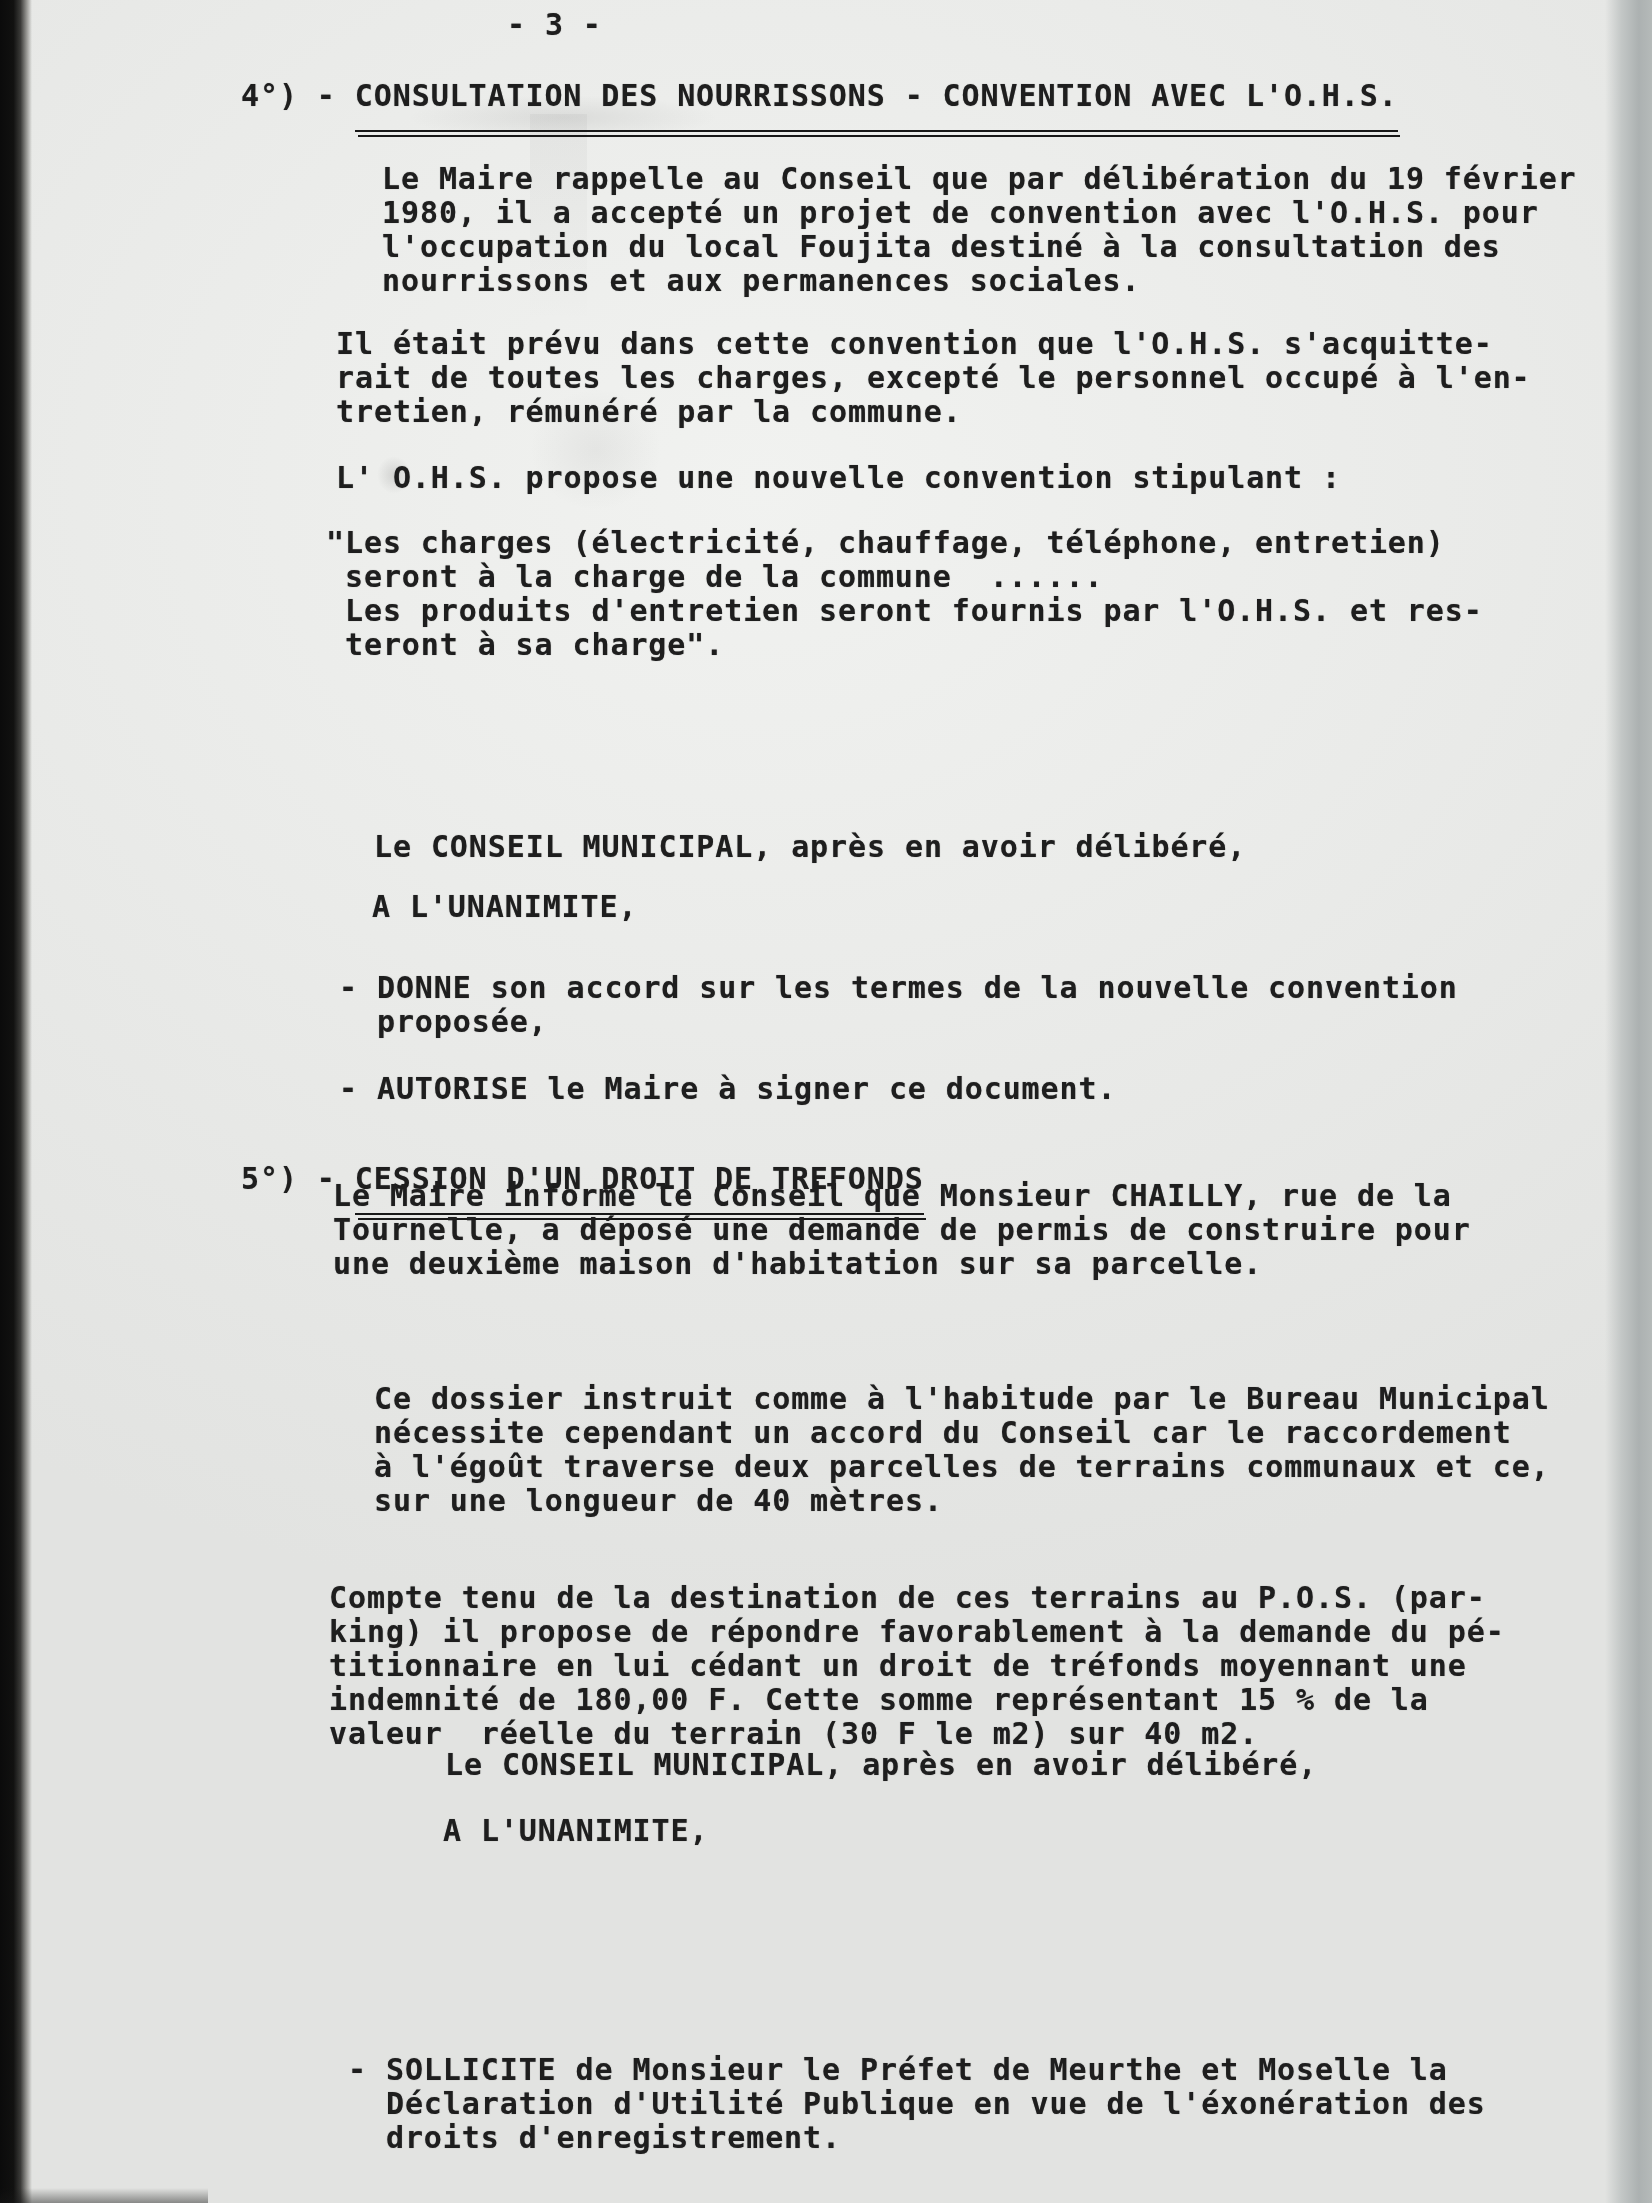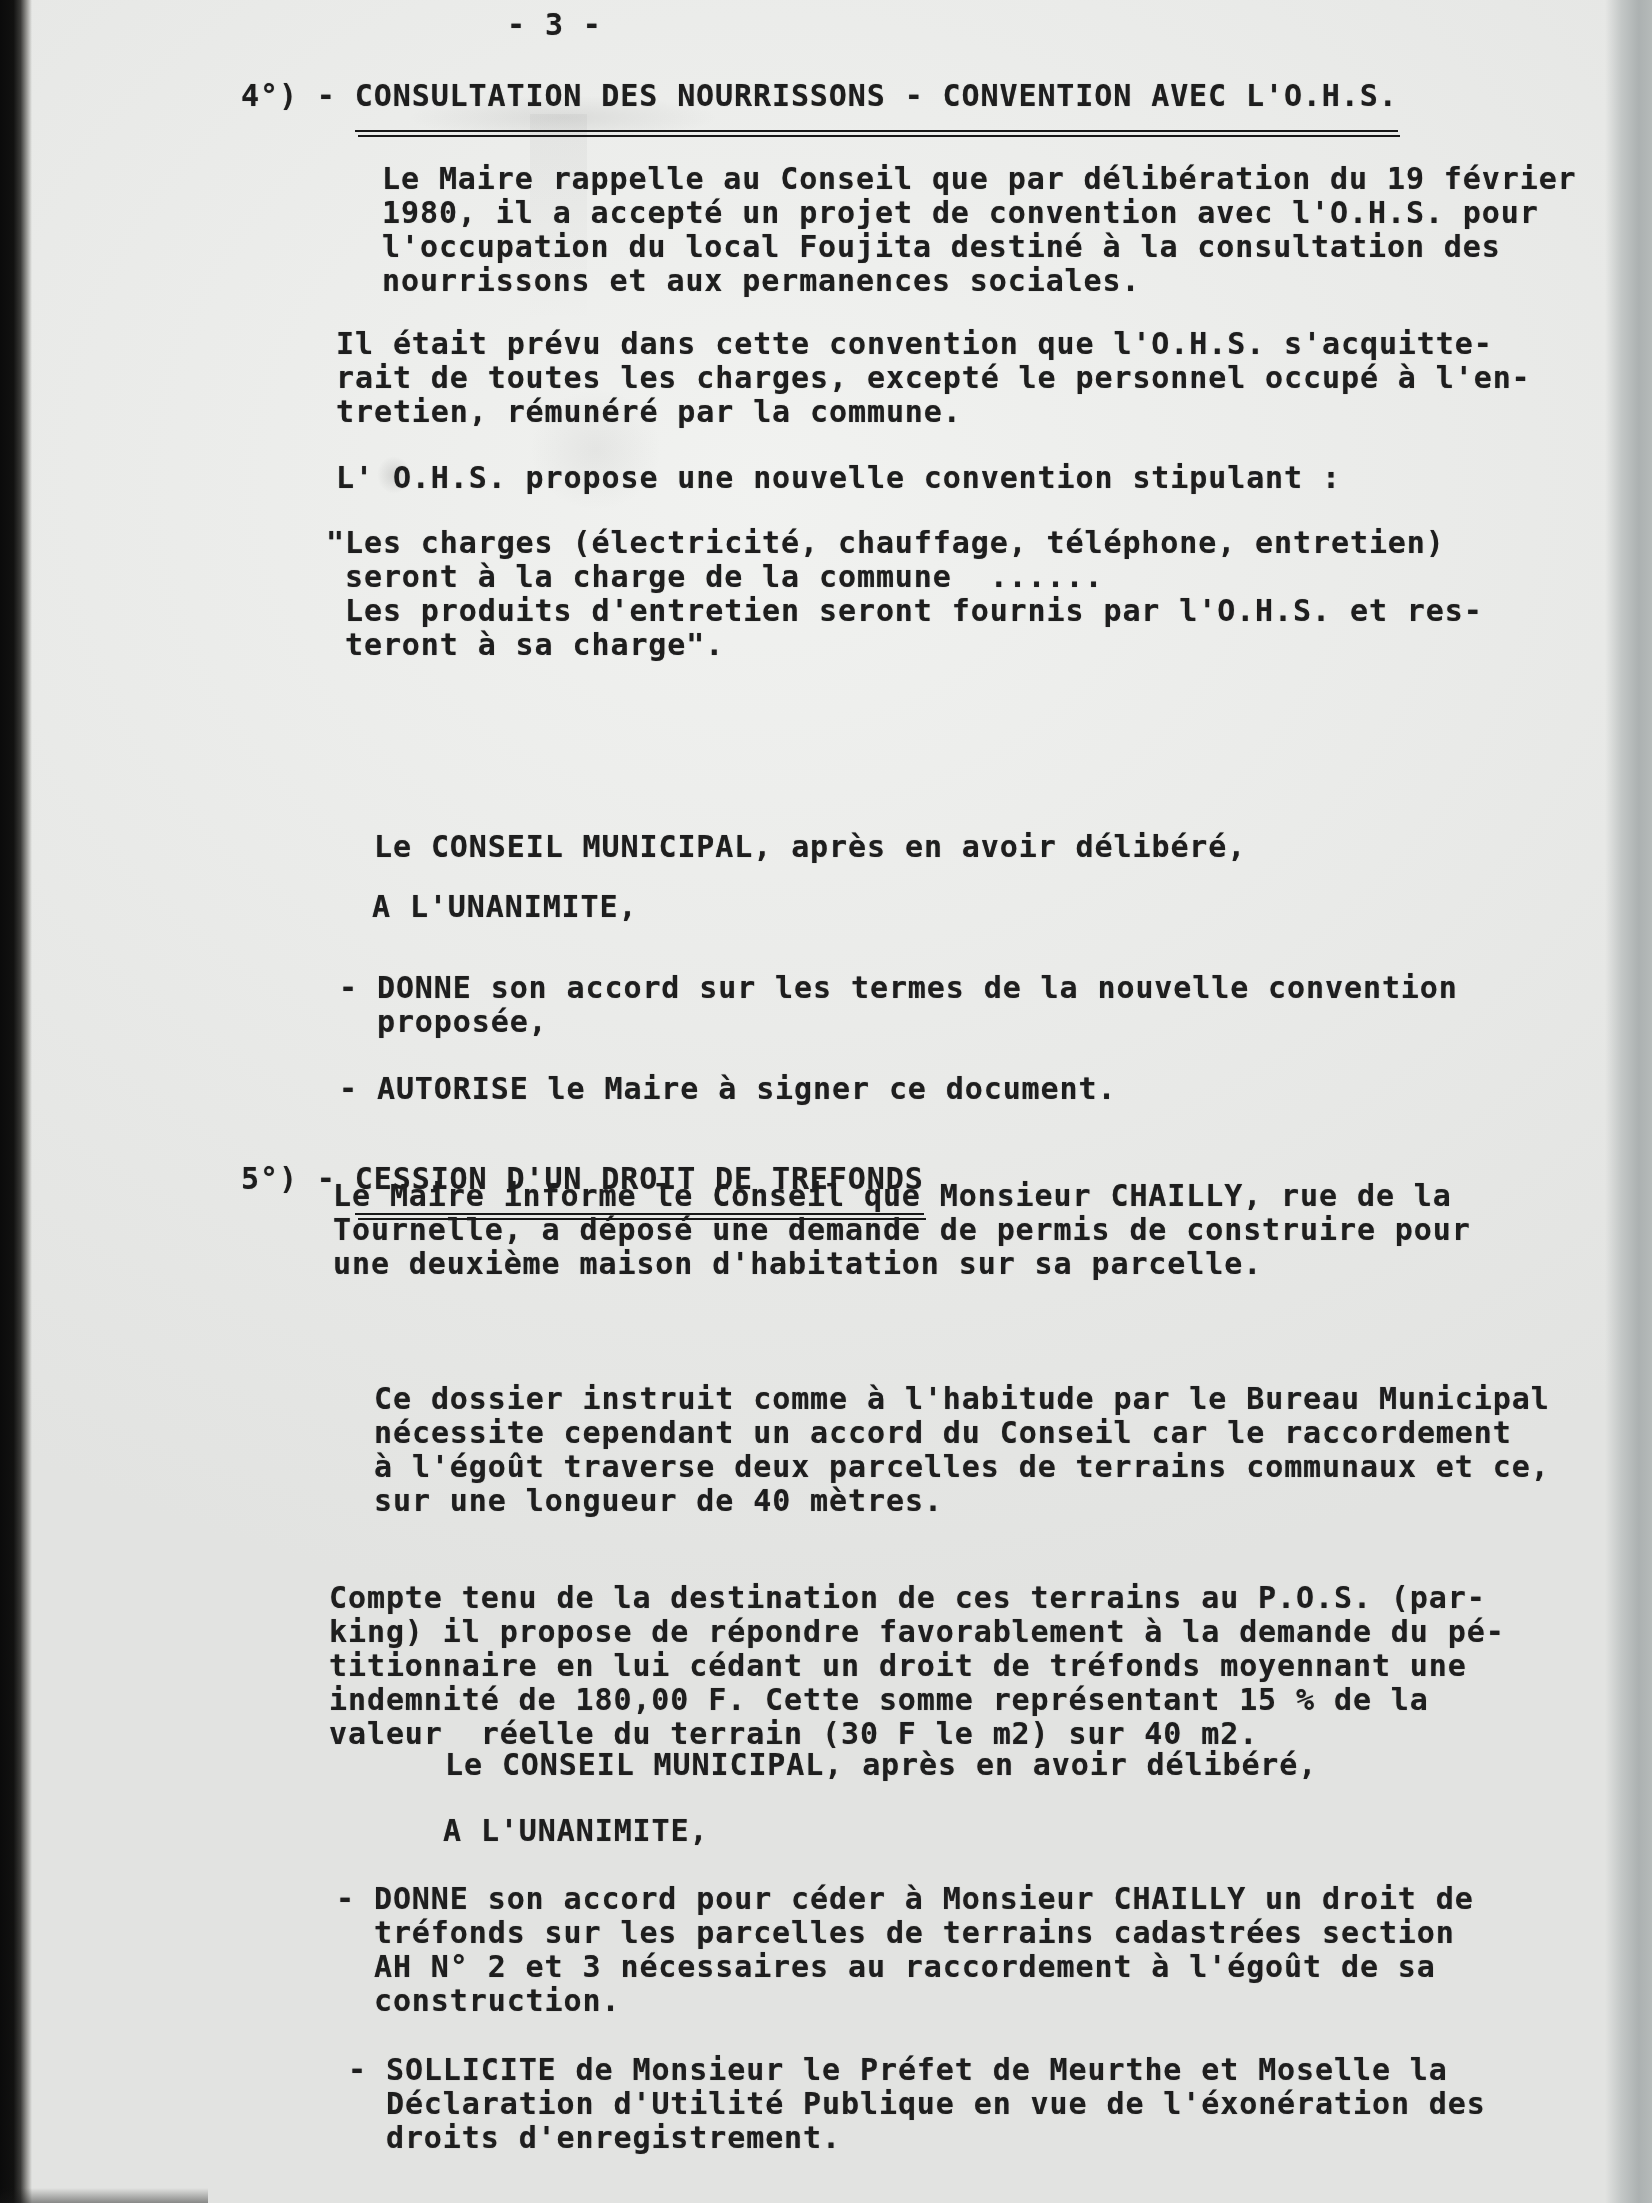--- a/index.html
+++ b/index.html
@@ -100,23 +100,19 @@
   <pre class="t" style="left:329px;top:1549px;margin-top:32px;">Compte tenu de la destination de ces terrains au P.O.S. (par-
 king) il propose de répondre favorablement à la demande du pé-
 titionnaire en lui cédant un droit de tréfonds moyennant une
 indemnité de 180,00 F. Cette somme représentant 15 % de la
 valeur  réelle du terrain (30 F le m2) sur 40 m2.</pre>
 
   <pre class="t" style="left:445px;top:1748px;">Le CONSEIL MUNICIPAL, après en avoir délibéré,</pre>
 
   <pre class="t" style="left:443px;top:1814px;">A L'UNANIMITE,</pre>
 
-  <pre class="t" style="left:336px;top:1882px;">- DONNE son accord pour céder à Monsieur CHAILLY un droit de
-  tréfonds sur les parcelles de terrains cadastrées section
-  AH N° 2 et 3 nécessaires au raccordement à l'égoût de sa
-  construction.</pre>
 
   <pre class="t" style="left:336px;top:2053px;margin-left:12px;">- SOLLICITE de Monsieur le Préfet de Meurthe et Moselle la
   Déclaration d'Utilité Publique en vue de l'éxonération des
   droits d'enregistrement.</pre>
 
 </div>
 
 
 </body></html>

